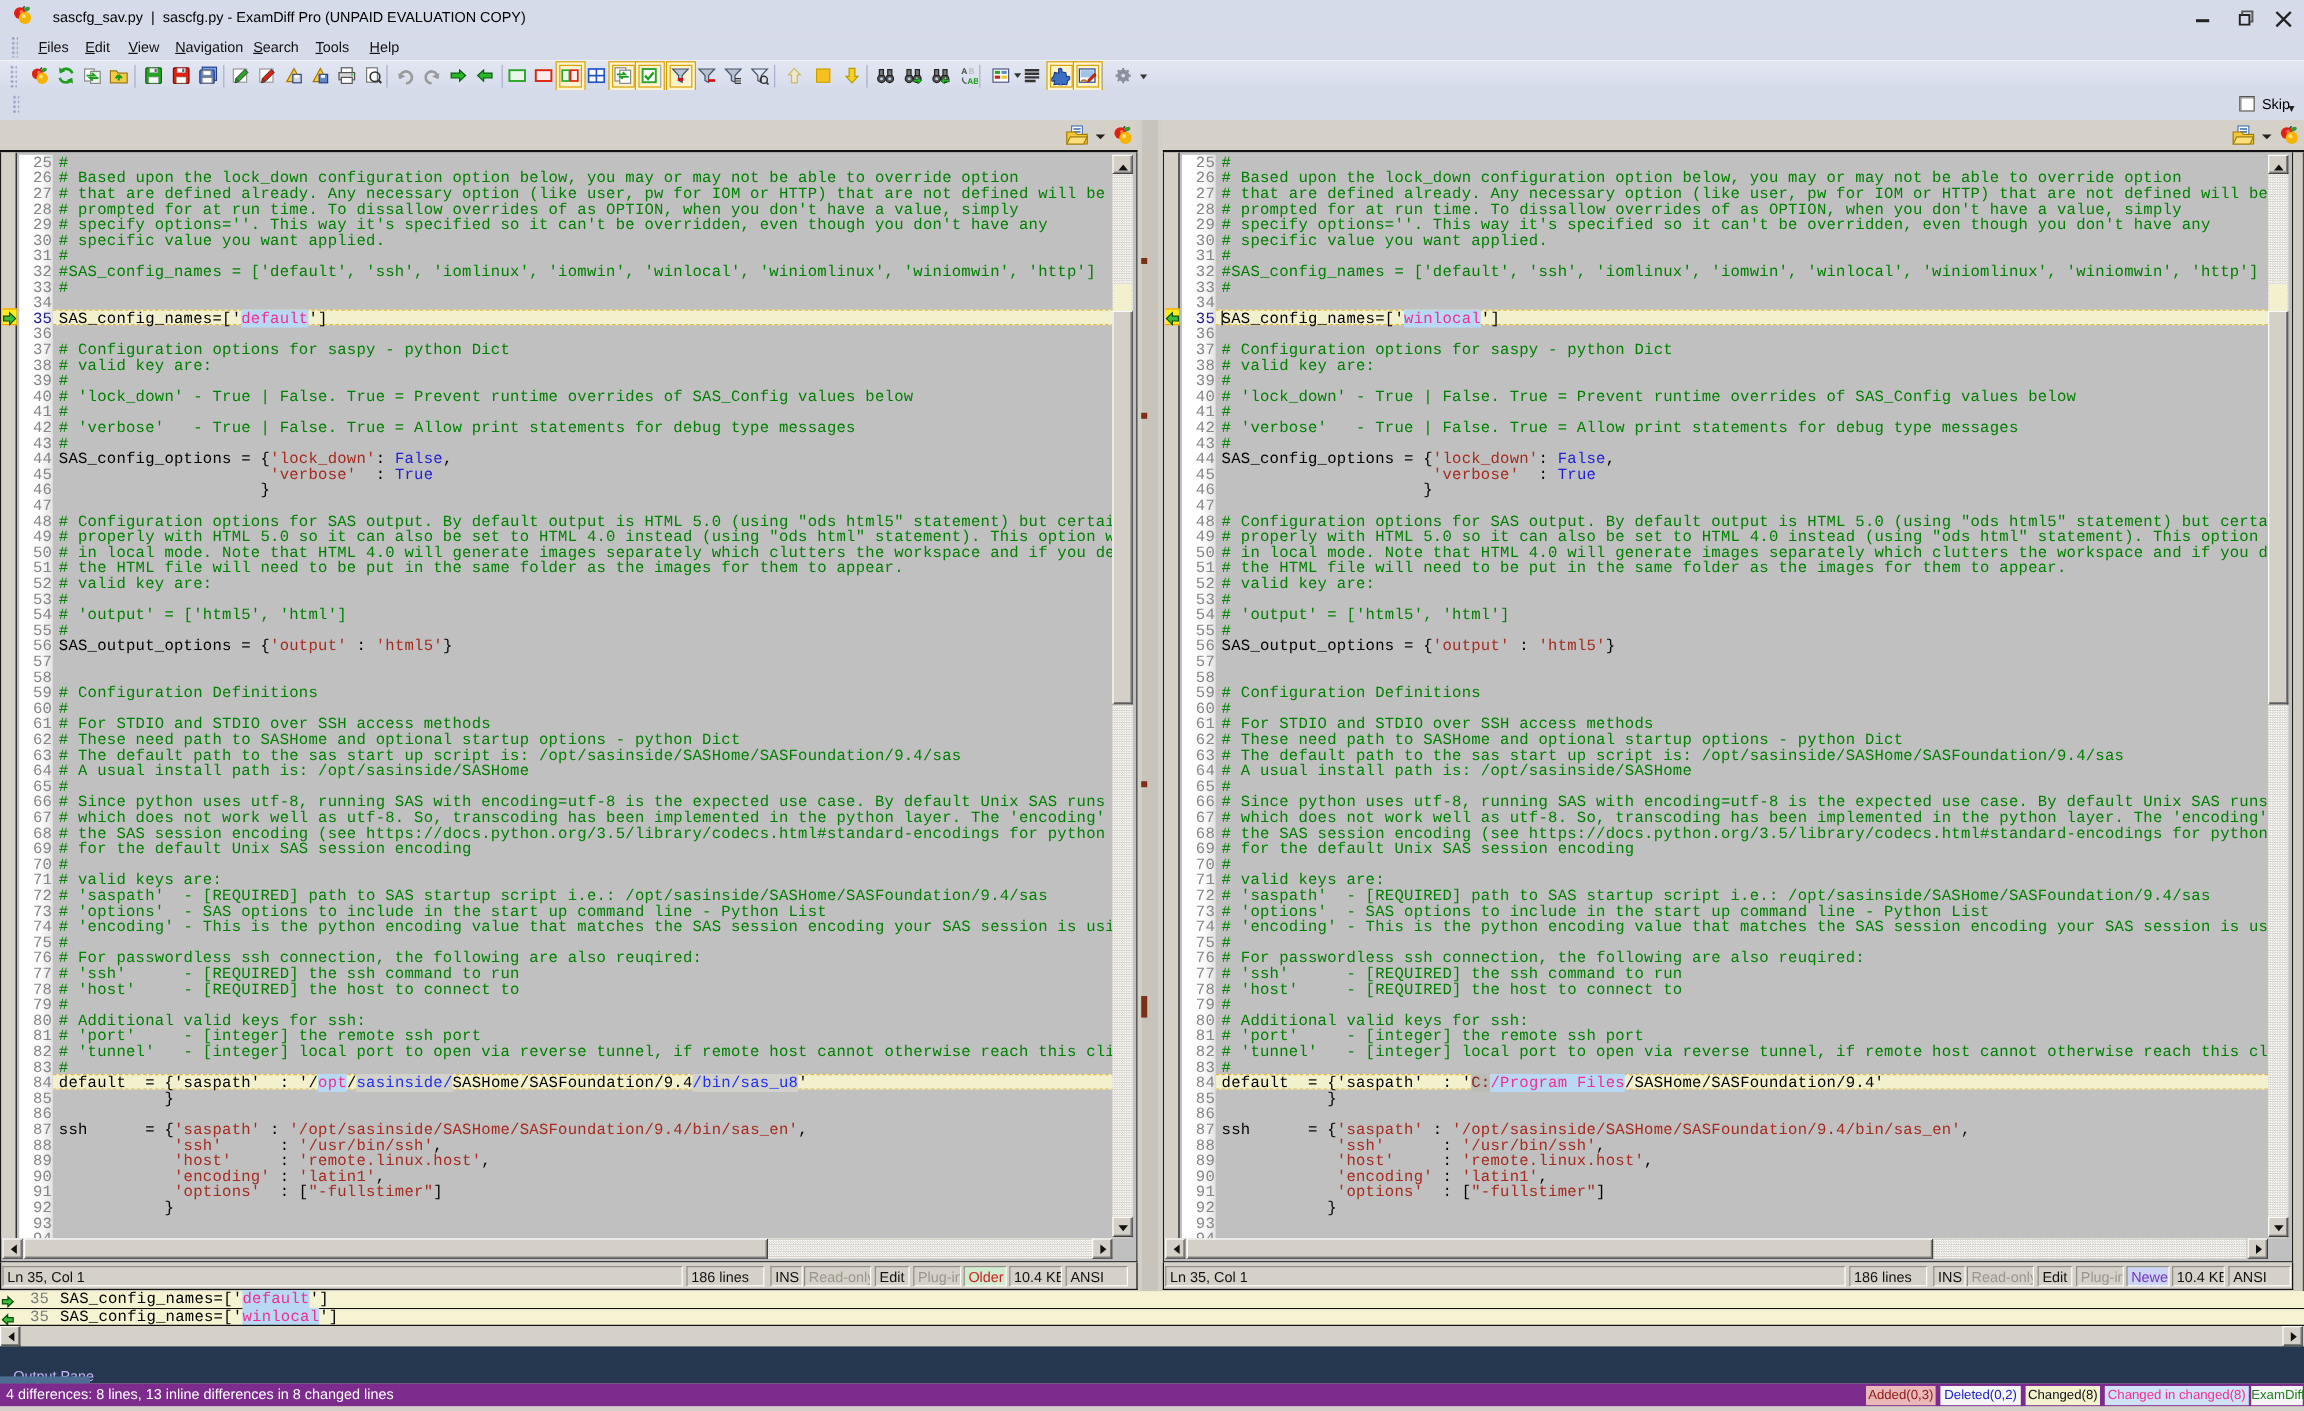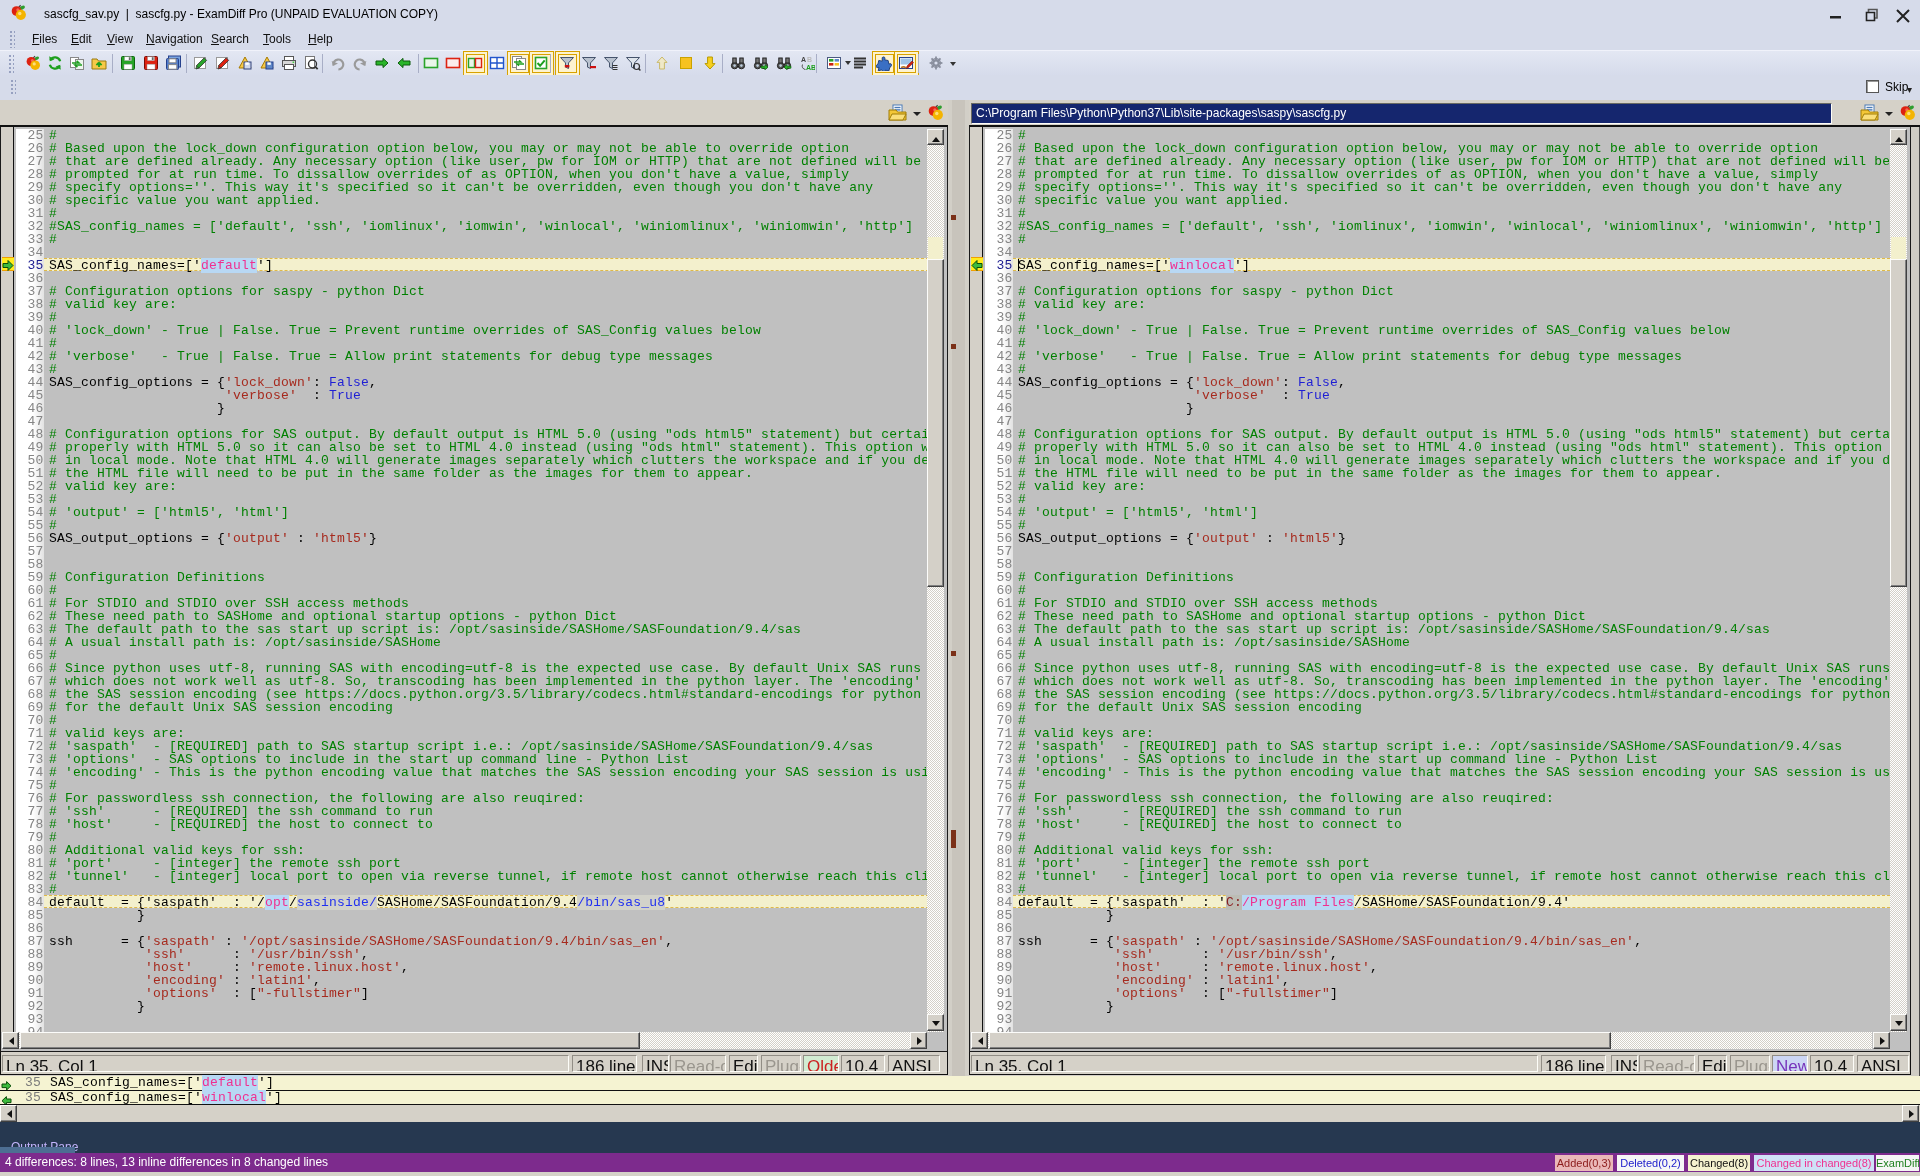--- a/index.html
+++ b/index.html
@@ -51,21 +51,21 @@
 .ymark{position:absolute;left:1px;width:15px;height:22px;background:#f3f0cd}
 .hs{position:absolute;left:1px;top:904.5px;height:17px;width:920px}
 .tri{position:absolute;width:0;height:0;border:4px solid transparent}
 .tu{border-bottom:5px solid #111;left:4px;top:3px}
 .td{border-top:5px solid #111;left:4px;top:6px}
 .tl{border-right:5px solid #111;left:2px;top:4px}
 .tr{border-left:5px solid #111;left:6px;top:4px}
 #gap{position:absolute;left:948px;top:100px;width:21px;height:976px;background:linear-gradient(to right,#d2cfc7 0 4px,#c8c4bc 4px 17px,#d2cfc7 17px)}
 #rightedge{position:absolute;left:1911px;top:127px;width:9px;height:949px;background:#cfccc4;border-right:1.5px solid #4a4a4a}
 .dmark{position:absolute;left:951px;width:5px;background:#7b3018}
-.statusbar{position:absolute;top:1052px;height:23px;background:#d5d1c8;border:1.5px solid #111;border-top:none;font-size:17px}
+.statusbar{position:absolute;top:1052px;height:23px;background:#d5d1c8;border:1.5px solid #111;border-top:none;font-size:12px}
 .sf{position:absolute;top:3px;height:17px;border:1px solid;border-color:#918d85 #fdfdf8 #fdfdf8 #918d85;padding:1px 0 0 3px;color:#111;white-space:nowrap;overflow:hidden}
 .sf.dis{color:#9a968e}
 .sf.old{color:#cc2222;background:#d2ecd2}
 .sf.nwr{color:#7733bb;background:#ccd6f4}
 .outrow{position:absolute;left:0;width:1920px;height:13.5px;background:#f5f3d2}
 .outrow pre{position:absolute;top:0}
 .outsep{position:absolute;left:0;width:1920px;background:#111}
 #outscroll{position:absolute;left:0;top:1105px;width:1920px;height:17px;background:#d5d1c8}
 #tabbar{position:absolute;left:0;top:1122px;width:1920px;height:31px;background:#263850}
 #tabbar .tl1{position:absolute;left:11px;top:18px;font-size:12px;color:#c4b5fd}
@@ -338,21 +338,20 @@
       </svg></span>
   <span class="tri" style="border-top:4px solid #222;position:absolute;left:913px;top:12px"></span>
   <span class="hico" style="left:927px"><svg width="17" height="17" viewBox="0 0 16 16">
         <path d="M8.2 3.2l1.8-2" stroke="#444" stroke-width="1.2" fill="none"></path>
         <ellipse cx="11.6" cy="3.4" rx="2.6" ry="1.6" fill="#2e9e2e" transform="rotate(-25 11.6 3.4)"></ellipse>
         <circle cx="6.2" cy="6.6" r="4.6" fill="#dd2211"></circle>
         <circle cx="7.4" cy="5.4" r="1.5" fill="#ff7766" opacity=".8"></circle>
         <circle cx="10.2" cy="10.2" r="4.8" fill="#f4b400"></circle>
         <circle cx="9.2" cy="8.9" r="1.6" fill="#ffe28a" opacity=".9"></circle>
       </svg></span>
-  <div class="hfield" style="left:971px;width:861px;background:#15266e;color:#fff;padding:2px 0 0 4px">C:\Program Files\Python\Python37\Lib\site-packages\saspy\sascfg.py</div>
   <span class="hico" style="left:1860px"><svg width="19" height="17" viewBox="0 0 19 17">
         <rect x="5" y="1" width="9" height="8" fill="#fff" stroke="#4a7ab5"></rect>
         <rect x="6.5" y="2.8" width="6" height="1.4" fill="#4a7ab5"></rect>
         <rect x="6.5" y="5.2" width="6" height="1.4" fill="#4a7ab5"></rect>
         <path d="M1 6h7l1.6 2H18v8H1z" fill="#f3c737" stroke="#a07d08"></path>
         <path d="M1 16l3-6h14l-3 6z" fill="#fadf7a" stroke="#a07d08"></path>
       </svg></span>
   <span class="tri" style="border-top:4px solid #222;position:absolute;left:1885px;top:12px"></span>
   <span class="hico" style="left:1899px"><svg width="17" height="17" viewBox="0 0 16 16">
         <path d="M8.2 3.2l1.8-2" stroke="#444" stroke-width="1.2" fill="none"></path>

